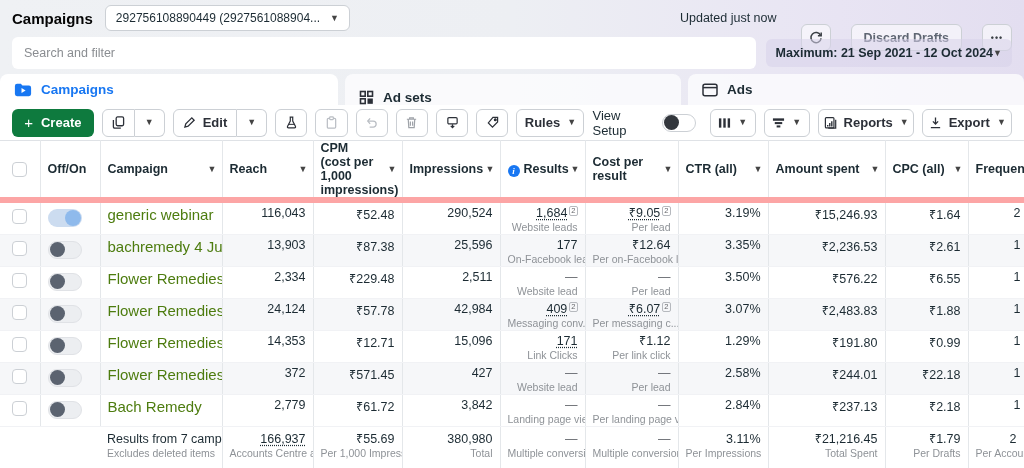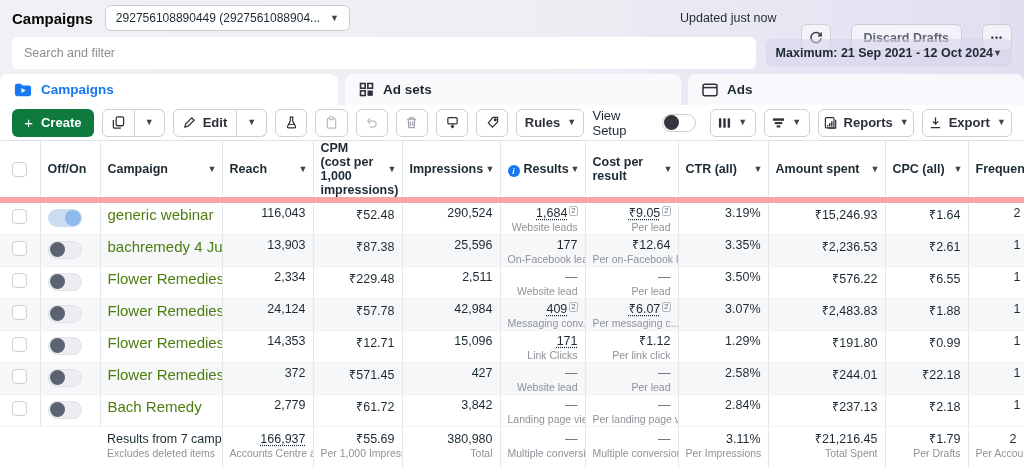--- a/index.html
+++ b/index.html
@@ -25,21 +25,21 @@
     font-size:12.5px; color:#1c2b33; outline:none; }
   .search::placeholder { color:#8a8d91; }
   .daterange { height:28px; display:flex; align-items:center; padding:0 10px; border-radius:6px;
     background:rgba(215,210,234,.55); font-size:12.5px; font-weight:700; color:#1c2b33; cursor:pointer; white-space:nowrap; }
 
   
   .tabsrow { height:35px; display:flex; gap:7px; align-items:flex-end; }
   .tab { height:31px; border-radius:8px 8px 0 0; display:flex; align-items:center; gap:9px; padding:0 14px;
     font-size:13.5px; font-weight:700; background:rgba(252,252,254,.8); cursor:pointer; }
   .tab.active { background:#fff; color:#1877f2; }
-  .tab-campaigns { width:338px; } .tab-adsets { width:336px; } .tab-ads { width:336px; }
+  .tab-campaigns { width:338px; } .tab-adsets { width:336px;align-items:flex-end; } .tab-ads { width:336px; }
 
   
   .toolbar { height:35px; background:#fff; display:flex; align-items:center; padding:0 12px; gap:8px; }
   .tbtn { background:#fff; border:1px solid #ccd0d5; border-radius:6px; height:28px; min-width:30px;
     display:inline-flex; align-items:center; justify-content:center; gap:7px; padding:0 9px;
     font-size:13px; font-weight:600; color:#2c3038; cursor:pointer; }
   .tbtn.disabled { color:#b9bdc3; }
   .split { display:inline-flex; }
   .split .tbtn:first-child { border-radius:6px 0 0 6px; }
   .split .tbtn:last-child { border-radius:0 6px 6px 0; border-left:none; width:28px; padding:0; }

